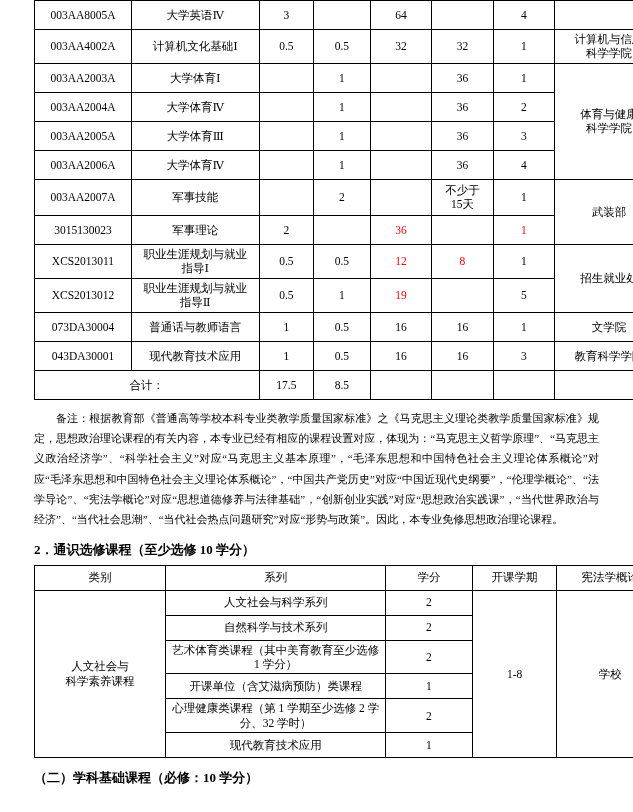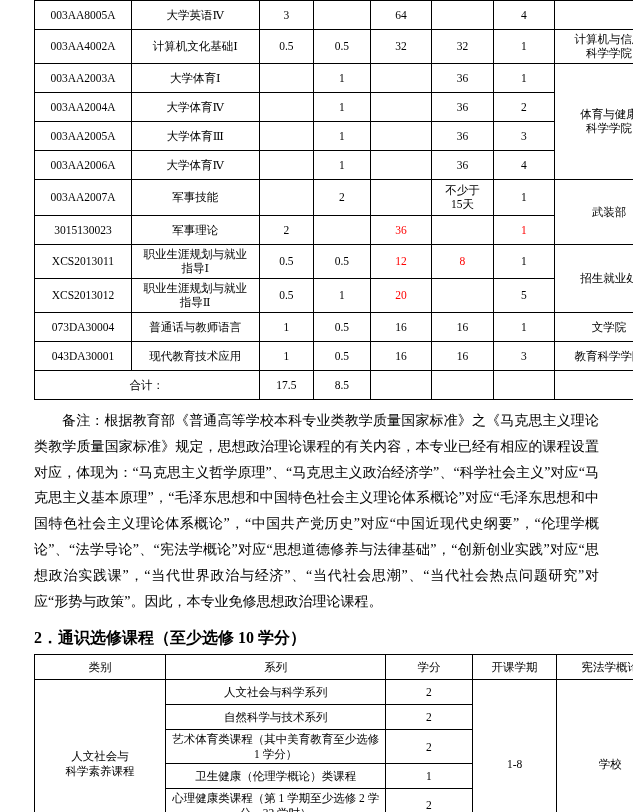--- a/index.html
+++ b/index.html
@@ -35,33 +35,33 @@
     line-height: 1.25;
     text-align: center;
     vertical-align: middle;
     word-wrap: break-word;
     font-family: "Liberation Serif", "DejaVu Serif", serif;
   }
   .red { color: #ff0000; }
   .t1 td { height: 24px; }
   .note {
     margin: 8px 34px 0 34px;
-    font-size: 14px;
+    font-size: 11px;
     line-height: 1.85;
     text-align: justify;
     text-justify: inter-ideograph;
     text-indent: 0;
   }
   .note p {
     margin: 0;
     text-indent: 2em;
   }
   .section-title {
     margin: 10px 34px 4px 34px;
-    font-size: 16px;
+    font-size: 13px;
     font-weight: bold;
     line-height: 1.6;
   }
   .closing {
     margin: 10px 34px 0 34px;
     font-size: 13px;
     font-weight: bold;
     line-height: 1.6;
   }
   .c-code { width: 82px; }
@@ -188,21 +188,21 @@
         <td class="red">8</td>
         <td>1</td>
         <td rowspan="2">招生就业处</td>
       </tr>
       <tr style="height:34px">
         <td>XCS2013012</td>
         <td class="two-line" style="white-space:pre-line">职业生涯规划与就业
 指导Ⅱ</td>
         <td>0.5</td>
         <td>1</td>
-        <td class="red">20</td>
+        <td class="red">19</td>
         <td></td>
         <td>5</td>
       </tr>
       <tr>
         <td>073DA30004</td>
         <td>普通话与教师语言</td>
         <td>1</td>
         <td>0.5</td>
         <td>16</td>
         <td>16</td>
@@ -263,21 +263,21 @@
       </tr>
       <tr>
         <td class="left">自然科学与技术系列</td>
         <td>2</td>
       </tr>
       <tr style="height:32px">
         <td class="left">艺术体育类课程（其中美育教育至少选修 1 学分）</td>
         <td>2</td>
       </tr>
       <tr>
-        <td class="left">卫生健康（伦理学概论）类课程</td>
+        <td class="left">开课单位（含艾滋病预防）类课程</td>
         <td>1</td>
       </tr>
       <tr style="height:32px">
         <td class="left">心理健康类课程（第 1 学期至少选修 2 学分、32 学时）</td>
         <td>2</td>
       </tr>
       <tr>
         <td class="left">现代教育技术应用</td>
         <td>1</td>
       </tr>

